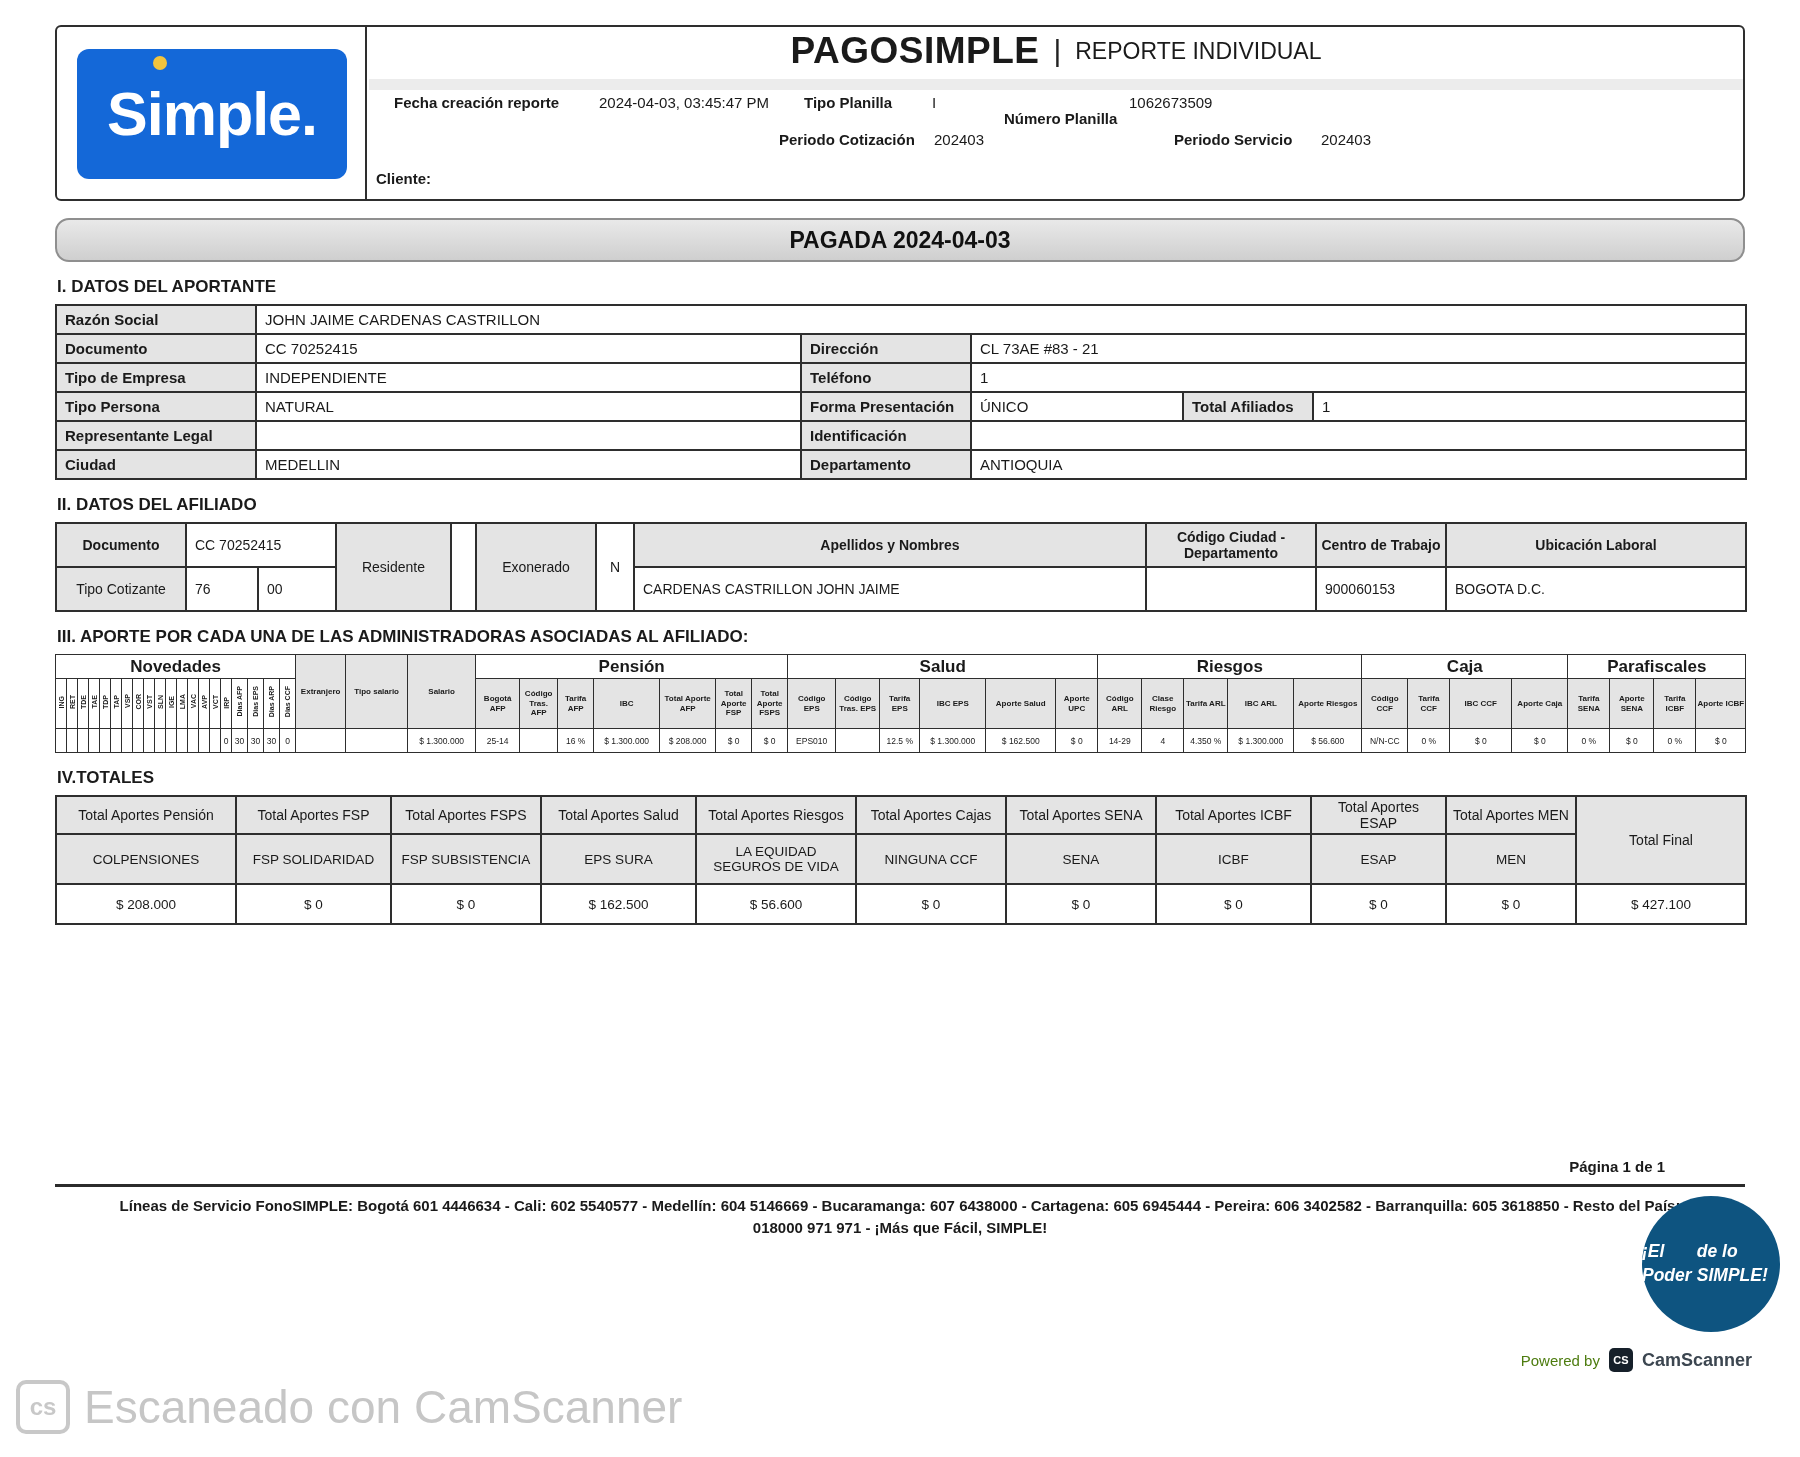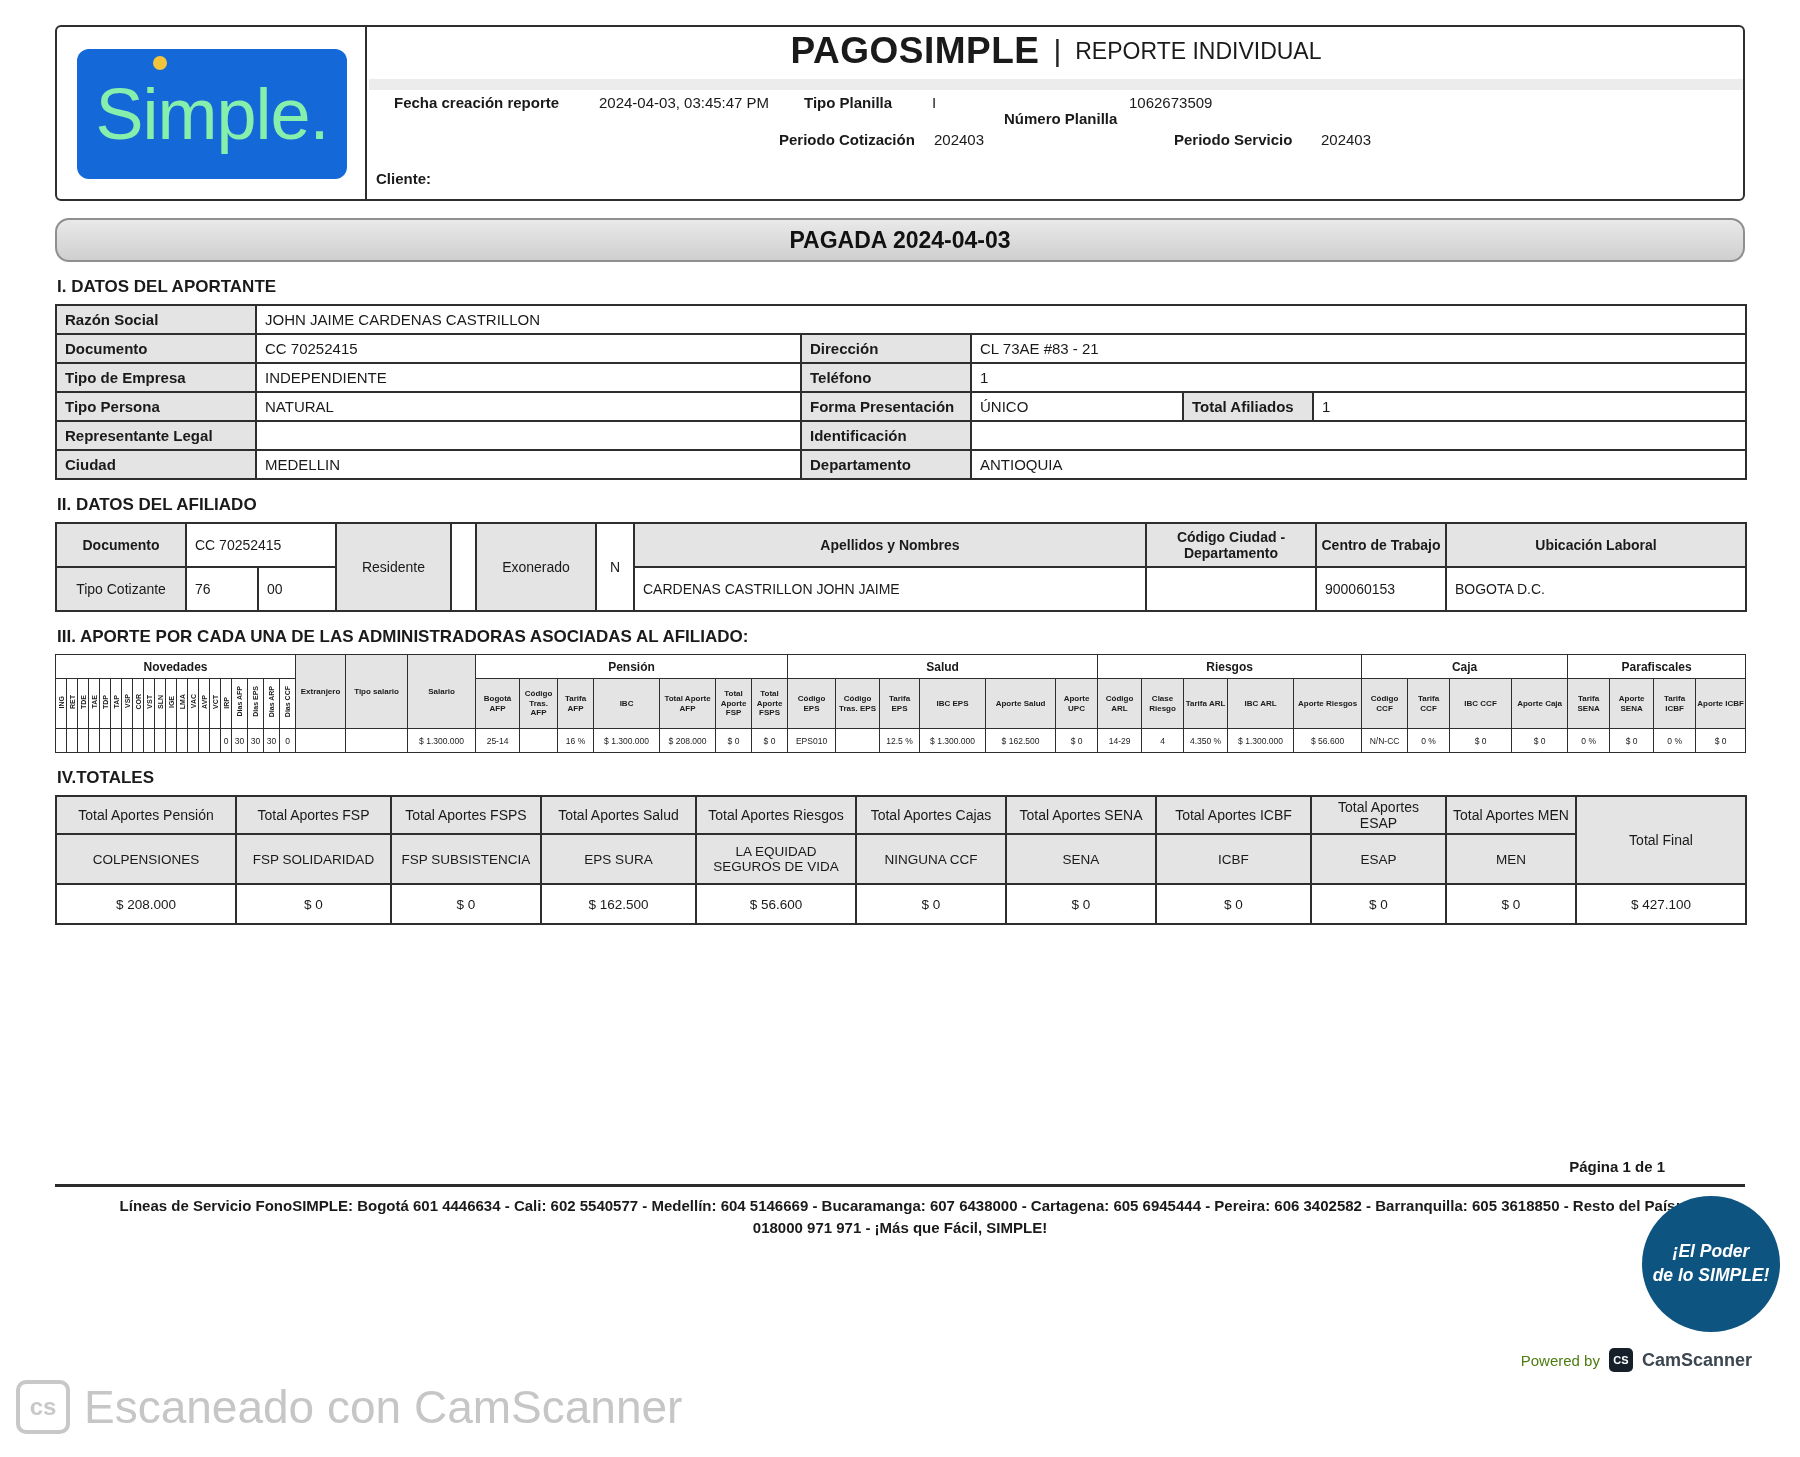--- a/index.html
+++ b/index.html
@@ -6,21 +6,21 @@
   body { margin:0; background:#ffffff; }
   .page { position:relative; width:1800px; height:1457px; background:#ffffff;
           font-family:"Liberation Sans", sans-serif; color:#1a1a1a; overflow:hidden; }
 
   
   .doc-header { position:relative; margin:25px 55px 0 55px; height:176px;
                 border:2px solid #2e2e2e; border-radius:6px; background:#fff; }
   .logo-panel { position:absolute; left:0; top:0; bottom:0; width:310px; border-right:2px solid #2e2e2e; }
   .logo-box { position:absolute; left:20px; top:22px; width:270px; height:130px;
               background:#1468d8; border-radius:12px; display:flex; align-items:center; justify-content:center; }
-  .logo-text { position:relative; color:#86efac; font-size:72px; font-weight:normal; letter-spacing:-1px; }
+  .logo-text { position:relative; color:#ffffff; font-size:61px; font-weight:bold; letter-spacing:-1px; }
   .logo-dot { position:absolute; left:76px; top:7px; width:14px; height:14px; background:#f2c43d; border-radius:50%; }
   .header-right { position:absolute; left:312px; right:0; top:0; bottom:0; }
   .title-row { height:48px; display:flex; align-items:center; justify-content:center; gap:14px; }
   .t-main { font-size:37px; font-weight:bold; letter-spacing:.5px; }
   .t-sep  { font-size:30px; font-weight:300; color:#222; }
   .t-sub  { font-size:23px; font-weight:500; }
   .title-strip { margin-top:4px; height:11px; background:#ececec; }
   .m { position:absolute; font-size:15px; white-space:nowrap; }
   .m.b { font-weight:bold; }
 
@@ -41,21 +41,21 @@
   .t1 tr { height:29px; }
 
   .t2 tr { height:44px; }
   .t2 .c { text-align:center; }
   .t2 .hdr { background:#e4e4e4; font-weight:bold; font-size:14px; text-align:center; padding:2px 4px; }
   .t2 .soft { background:#e4e4e4; font-weight:normal; font-size:14px; text-align:center; }
   .t2 .val { font-size:14px; }
 
   
   .t3 td, .t3 th { border:1px solid #2e2e2e; }
-  .t3 .grp  { font-size:12px; font-weight:bold; background:#fff; height:24px; text-align:center; padding:0; }
+  .t3 .grp  { font-size:17px; font-weight:bold; background:#fff; height:24px; text-align:center; padding:0; }
   .t3 .shdr { font-size:8px; font-weight:bold; background:#e4e4e4; text-align:center; padding:1px; line-height:1.2; }
   .t3 .vcell { height:50px; vertical-align:middle; text-align:center; padding:0; background:#fff; }
   .vtxt { writing-mode:vertical-rl; transform:rotate(180deg); font-size:7px; font-weight:bold;
           white-space:nowrap; line-height:1; display:inline-block; }
   .t3 .dcell { height:24px; font-size:8.5px; text-align:center; padding:0 1px; background:#fff; }
 
   
   .t4 th { background:#e4e4e4; font-weight:normal; font-size:14px; text-align:center; padding:2px 6px; }
   .t4 .h1 { height:38px; }
   .t4 .h2 { height:50px;margin-top:11px; }
@@ -63,21 +63,21 @@
   .t4 .vals { height:40px; }
   .t4 .vals td { font-size:13.5px; text-align:center; background:#fff; }
 
   
   .footer { position:absolute; left:55px; top:1158px; width:1690px; }
   .page-label { text-align:right; padding-right:80px; font-size:15px; font-weight:bold; height:22px; }
   .footer-rule { border-top:3px solid #2b2b2b; margin-top:4px; }
   .service-text { margin:8px auto 0 auto; width:1575px; font-size:15px; font-weight:bold;
                   text-align:center; line-height:1.45; }
   .badge { position:absolute; left:1642px; top:1196px; width:138px; height:136px; background:#0e5480;
-           border-radius:50%; display:flex; flex-direction:column; align-items:center; justify-content:center;
+           border-radius:50%; display:flex; flex-direction:row; align-items:center; justify-content:center;
            color:#fff; font-style:italic; font-weight:bold; font-size:17.5px; line-height:1.35; }
   .powered { position:absolute; top:1348px; right:48px; display:flex; align-items:center; gap:9px; }
   .powered-label { color:#4d7c0f; font-size:15px; }
   .cs-icon-dark { width:24px; height:24px; background:#16202a; color:#fff; border-radius:5px;
                   display:inline-flex; align-items:center; justify-content:center; font-size:11px; font-weight:bold; }
   .powered-brand { color:#3c4650; font-size:18px; font-weight:bold; }
   .watermark { position:absolute; left:16px; top:1380px; display:flex; align-items:center; gap:14px; }
   .cs-icon-light { width:54px; height:54px; border:4px solid #c8c8c8; border-radius:10px; color:#c8c8c8;
                    display:inline-flex; align-items:center; justify-content:center; font-size:24px; font-weight:bold; }
   .watermark-text { color:#c6c6c6; font-size:46px; font-weight:400; }

